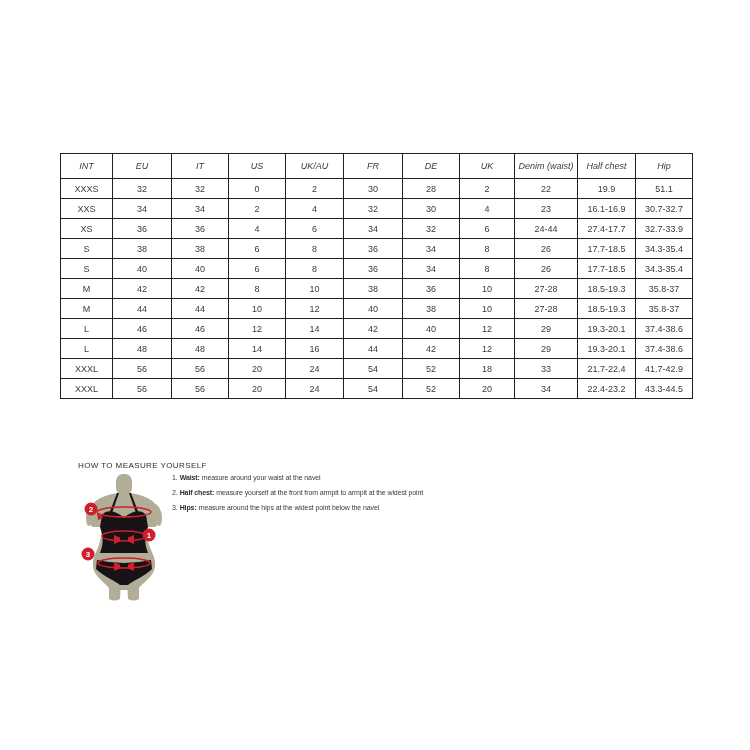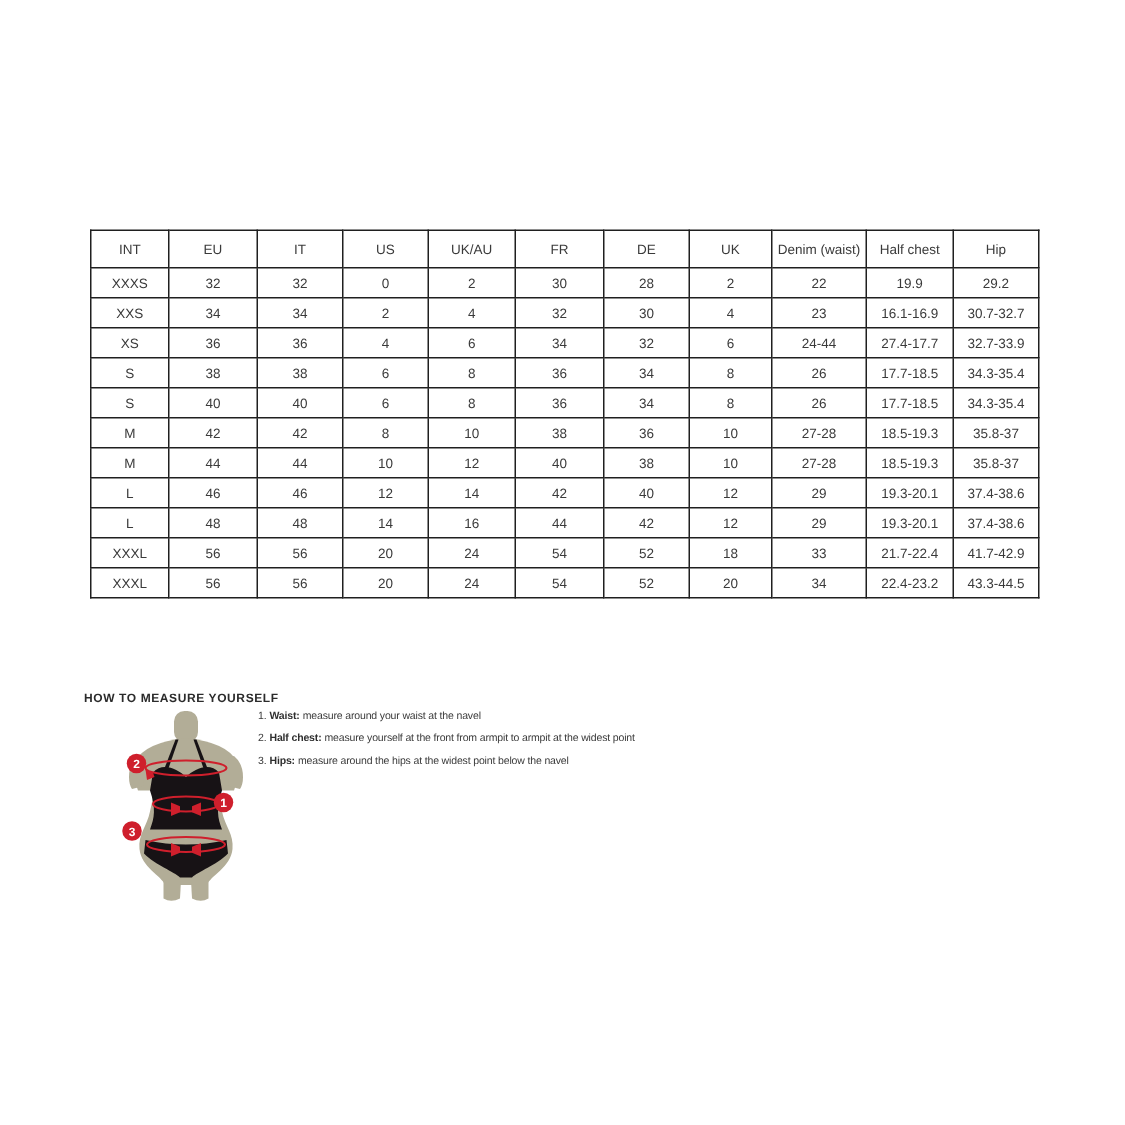--- a/index.html
+++ b/index.html
@@ -27,30 +27,30 @@
     border: 1px solid #1f1f1f;
     font-size: 9px;
     font-weight: normal;
     color: #3a3a3a;
     text-align: center;
     vertical-align: middle;
     white-space: nowrap;
     overflow: hidden;
     padding: 0 1px;
   }
-  table.size-table thead tr { height: 25px; }
+  table.size-table thead tr { height: 25px; font-style: italic; }
   table.size-table tbody tr { height: 20px; }
 
   
   .howto-heading {
     position: absolute;
-    left: 56px;
+    left: 78px;
     top: 461px;
     font-size: 8px;
-    font-weight: bold;
+    font-weight: normal;
     letter-spacing: 0.4px;
     color: #2b2b2b;
   }
   .figure-wrap {
     position: absolute;
     left: 78px;
     top: 471px;
     width: 92px;
     height: 132px;
   }
@@ -110,21 +110,21 @@
           <td>XXXS</td>
           <td>32</td>
           <td>32</td>
           <td>0</td>
           <td>2</td>
           <td>30</td>
           <td>28</td>
           <td>2</td>
           <td>22</td>
           <td>19.9</td>
-          <td>29.2</td>
+          <td>51.1</td>
         </tr>
         <tr>
           <td>XXS</td>
           <td>34</td>
           <td>34</td>
           <td>2</td>
           <td>4</td>
           <td>32</td>
           <td>30</td>
           <td>4</td>

